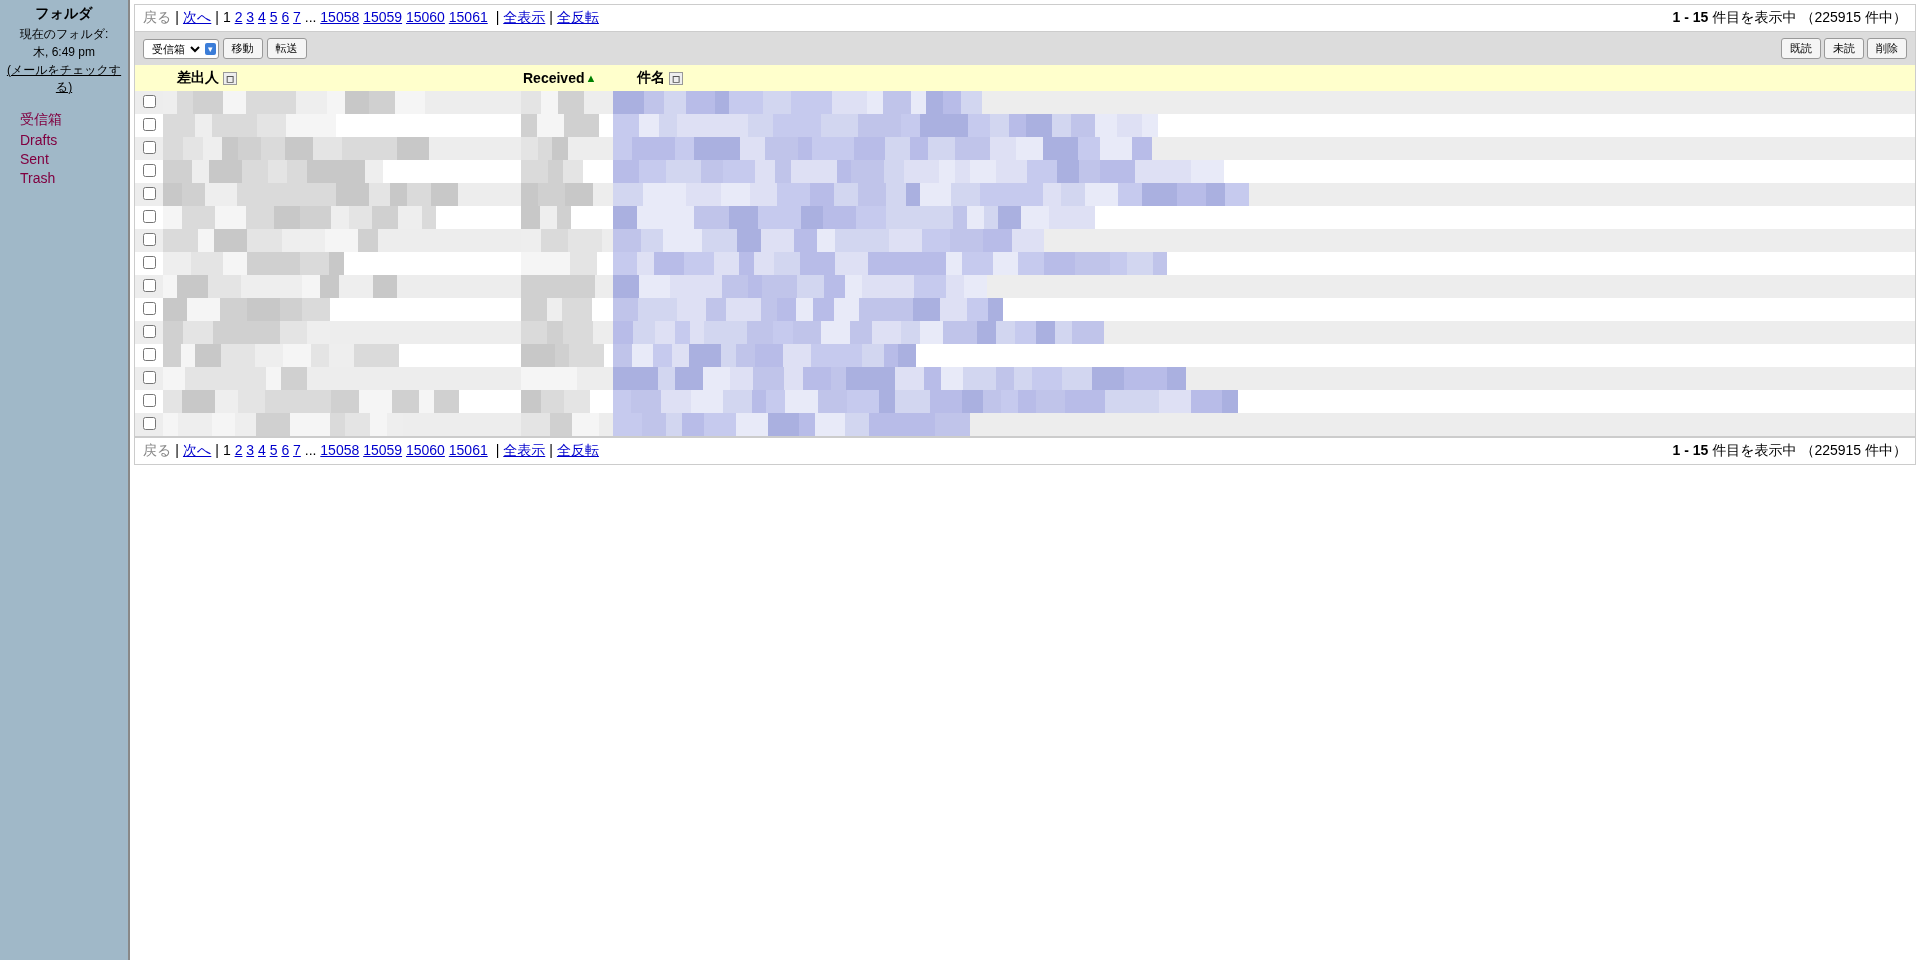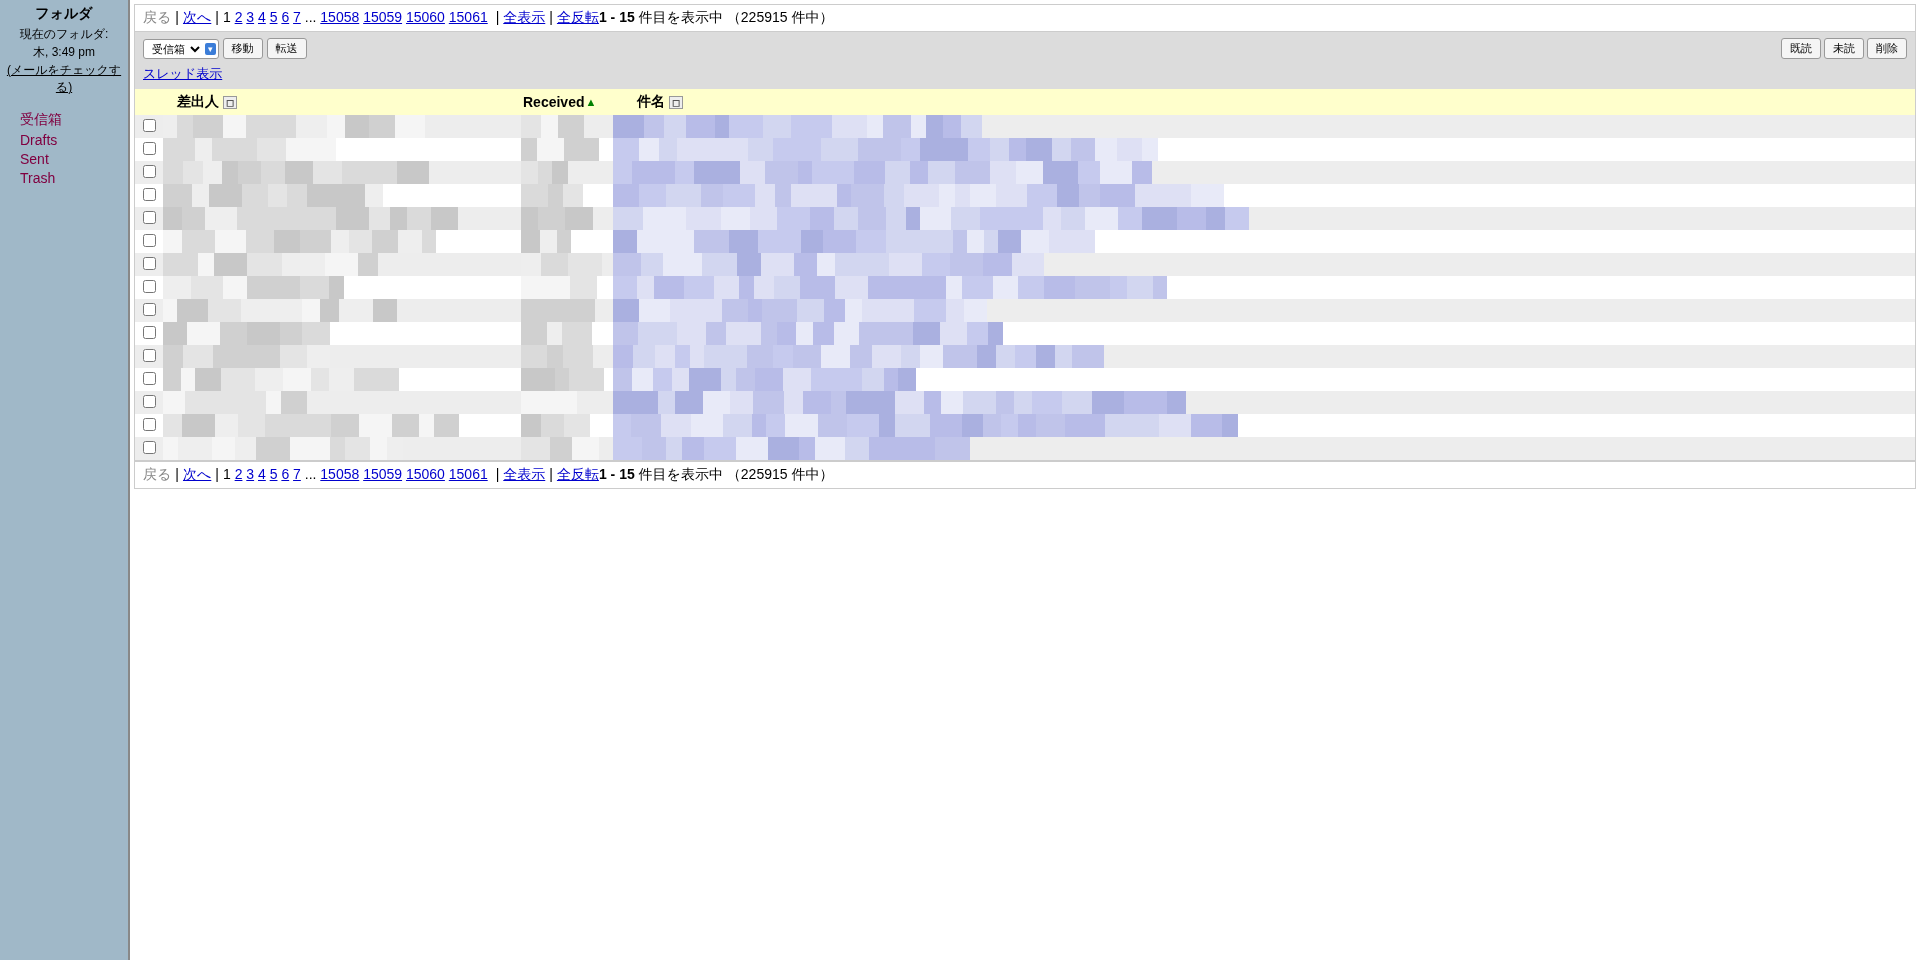--- a/index.html
+++ b/index.html
@@ -24,21 +24,21 @@
 .headerbar-right a { color: #0000cd; text-decoration: underline; font-weight: bold; }
 .current-folder-label { }
 .current-folder-name { font-weight: bold; }
 
 
 .menurow { display: flex; justify-content: space-between; align-items: center; padding: 6px 8px; background: #fff; }
 .menurow-left a { color: #0000cd; text-decoration: underline; margin-right: 18px; font-size: 14px; }
 .menurow-right a { color: #0000cd; text-decoration: underline; font-size: 14px; }
 
 
-.navbar { display: flex; justify-content: flex-start; align-items: center; padding: 4px 8px; border: 1px solid #ccc; margin: 4px 4px 0 4px; font-size: 14px; }
+.navbar { display: flex; justify-content: space-between; align-items: center; padding: 4px 8px; border: 1px solid #ccc; margin: 4px 4px 0 4px; font-size: 14px; }
 .navbar-left { }
 .navbar-left .dim { color: #888; }
 .navbar-left a { color: #0000cd; text-decoration: underline; }
 .navbar-left span.sep { margin: 0 4px; }
 .navbar-right { }
 .navbar-right b { font-weight: bold; }
 
 
 .actionbar { background: #dcdcdc; margin: 0 4px; padding: 6px 8px; border-left: 1px solid #ccc; border-right: 1px solid #ccc; }
 .actionbar-row1 { display: flex; justify-content: space-between; font-size: 12px; margin-bottom: 5px; }
@@ -78,21 +78,21 @@
 .select-arrow { background:#3b7dd8; color:#fff; font-size:9px; padding:1px 3px; border-radius:2px; margin-left:2px; }
 
 </style>
 </head>
 <body>
 
 <div class="app">
   <div class="sidebar">
     <div class="sidebar-title">フォルダ</div>
     <div class="sidebar-refresh">現在のフォルダ:</div>
-    <div class="sidebar-time">木, 3:49 pm</div>
+    <div class="sidebar-time">木, 6:49 pm</div>
     <span class="sidebar-check">(メールをチェックする)</span>
     <div class="folder-list">
       <div class="folder-item">受信箱</div>
       <div class="folder-item">Drafts</div>
       <div class="folder-item">Sent</div>
       <div class="folder-item">Trash</div>
     </div>
   </div>
 
   <div class="main">
@@ -111,23 +111,20 @@
             <span class="select-arrow">▾</span>
           </span>
           <button>移動</button>
           <button>転送</button>
         </div>
         <div class="actionbar-right-controls">
           <button>既読</button>
           <button>未読</button>
           <button>削除</button>
         </div>
-      </div>
-      <div class="thread-link">
-        <a href="#">スレッド表示</a>
       </div>
     </div>
 
     <div class="tableheader">
       <div class="th-check"></div>
       <div class="th-from">
           <span>差出人</span>
           <span class="sort-icon">◻</span>
         </div>
       <div class="th-received">

